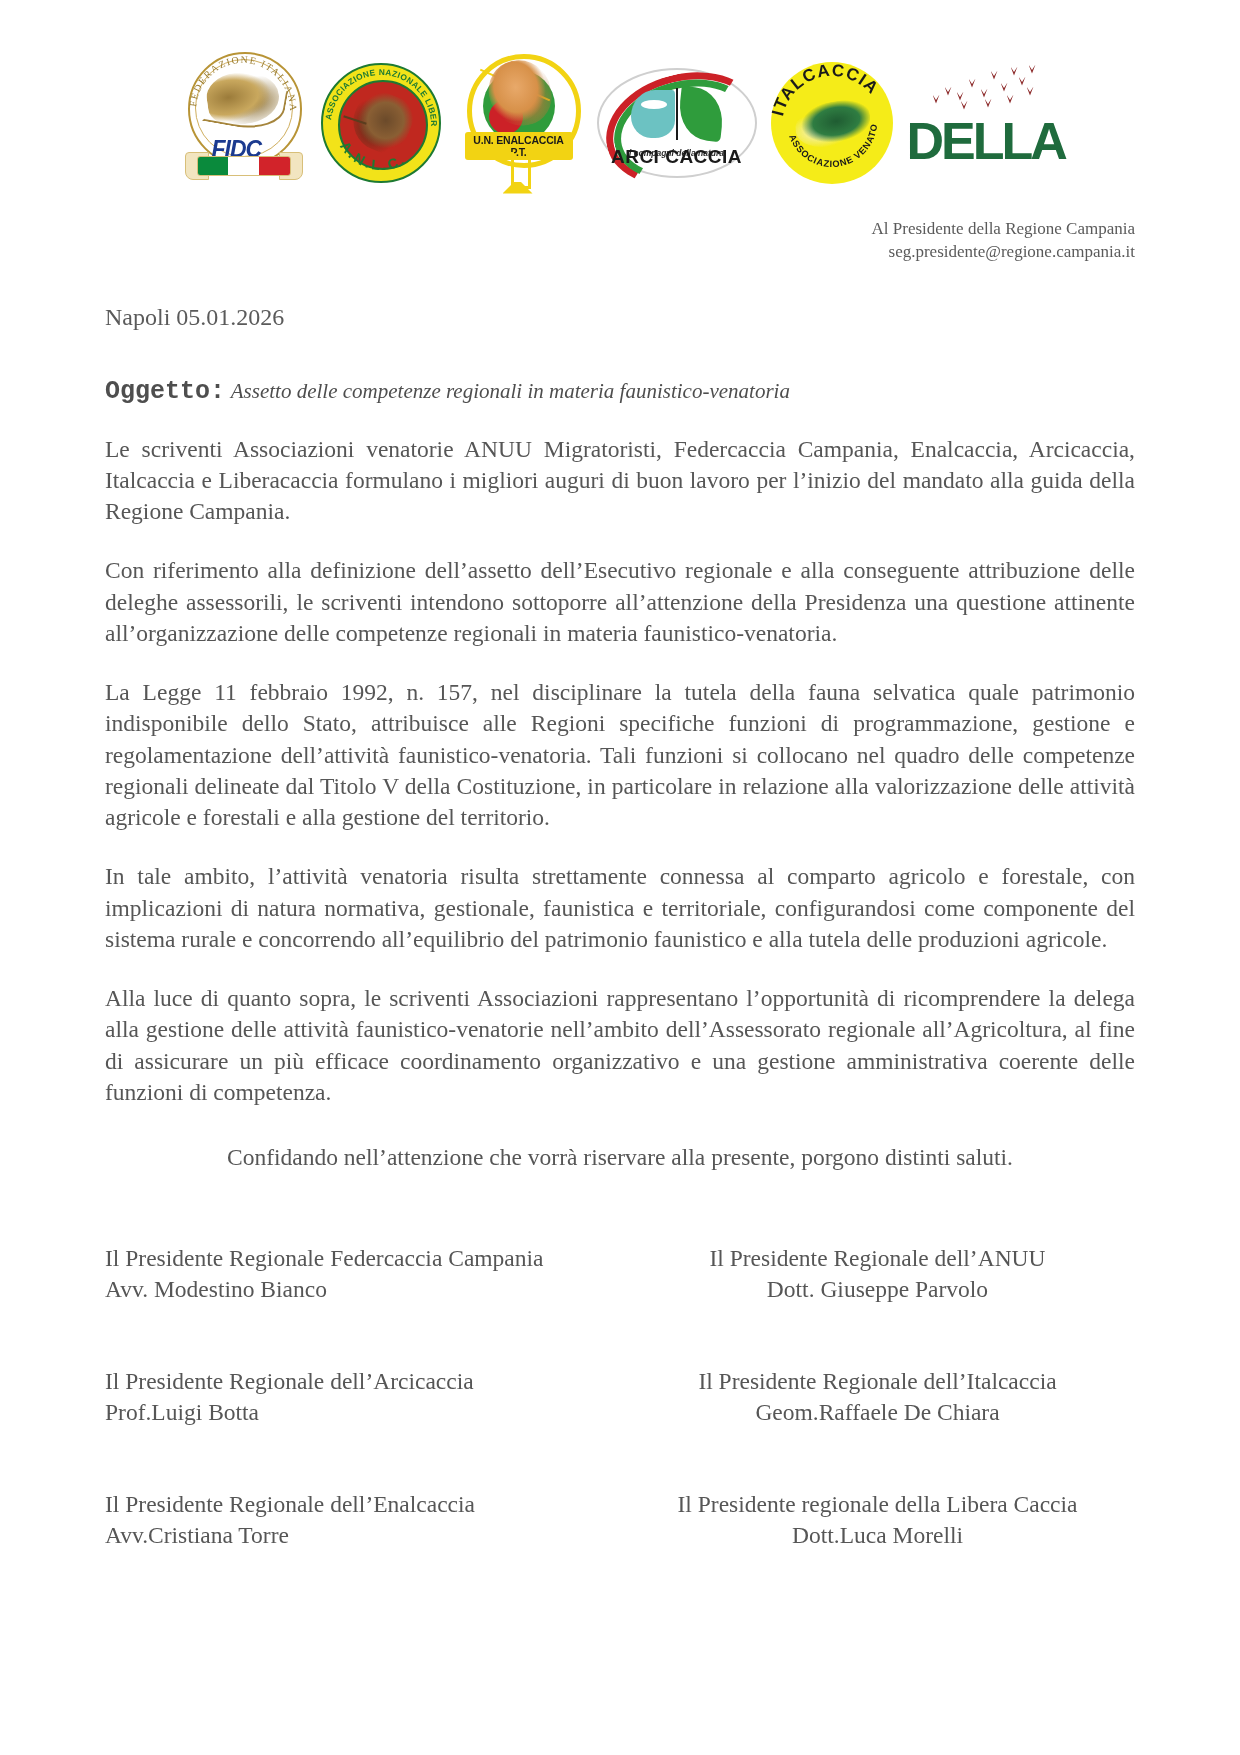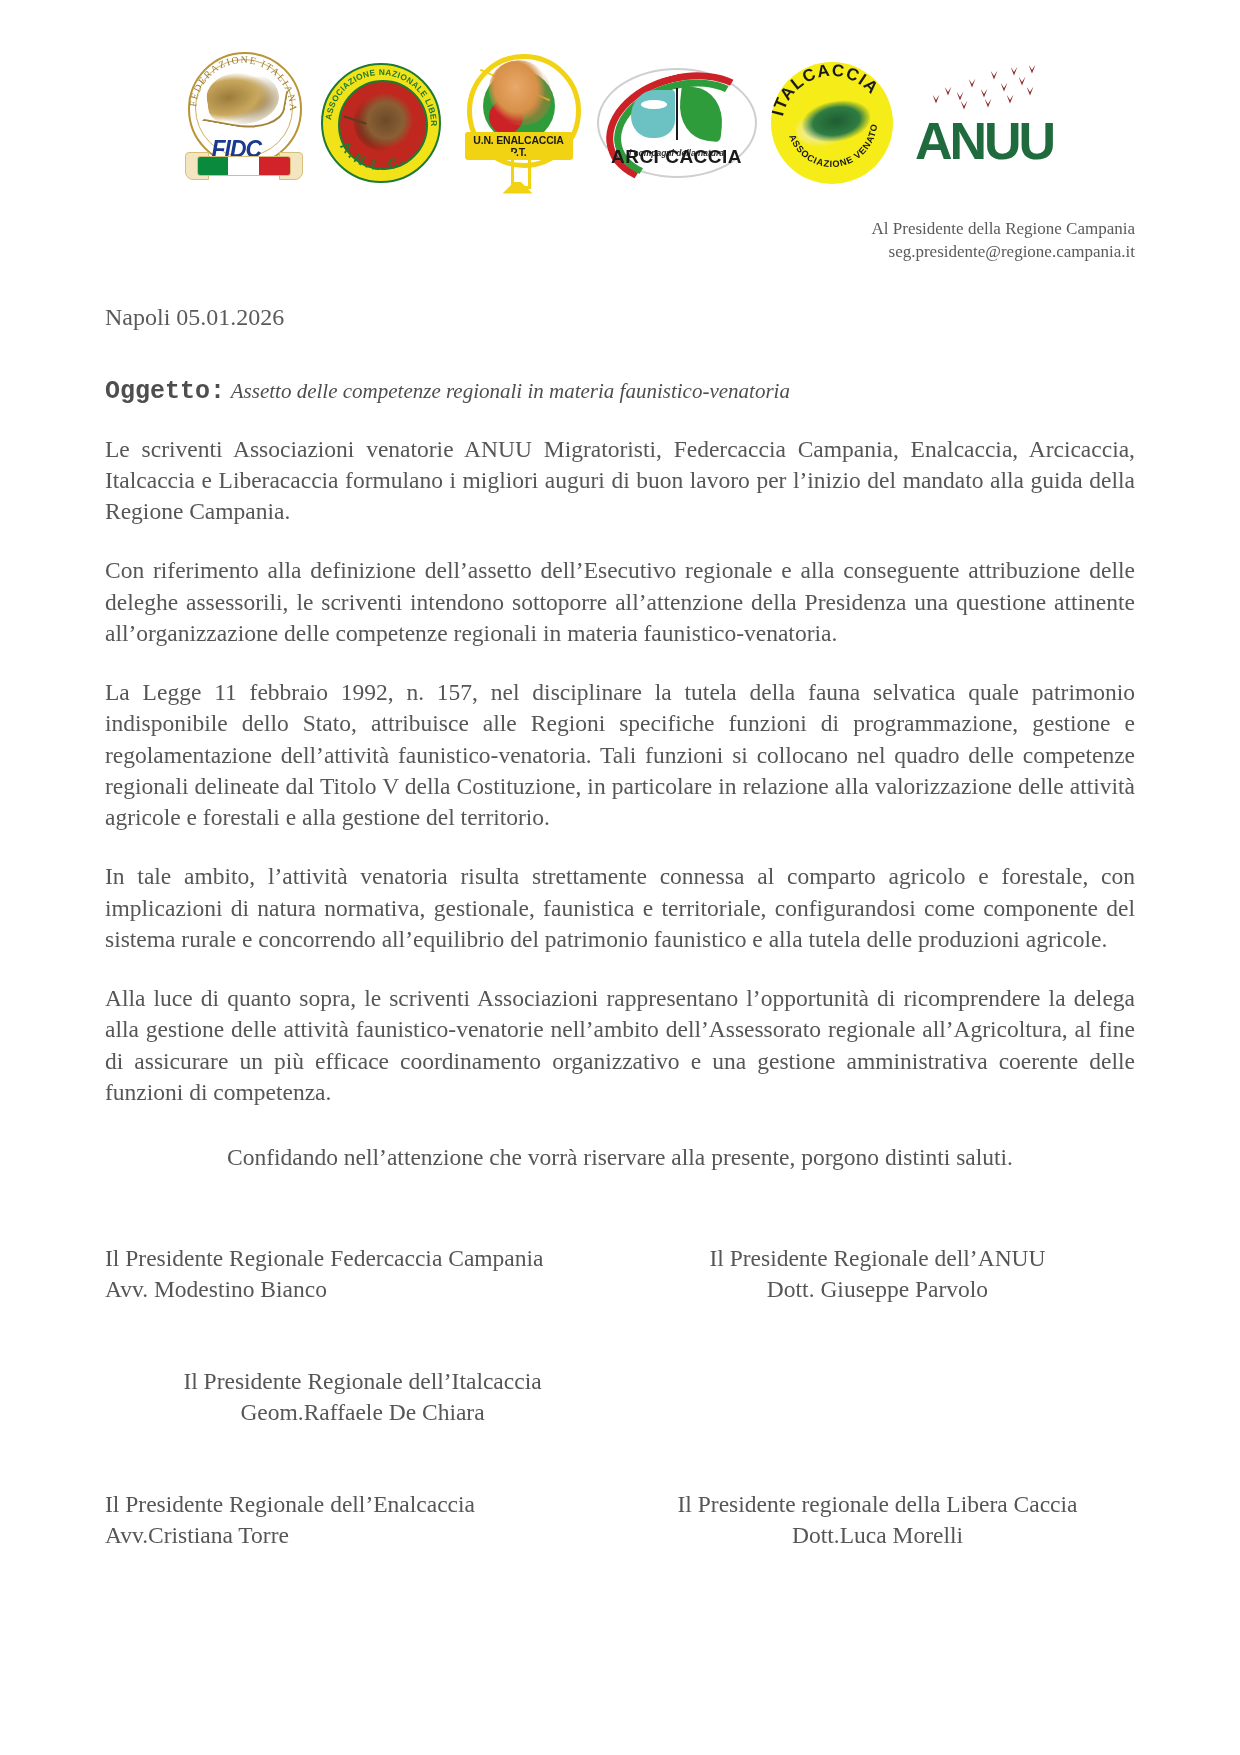--- a/index.html
+++ b/index.html
@@ -448,21 +448,21 @@
         <i style="left:60px; top:6px;"></i>
         <i style="left:70px; top:18px;"></i>
         <i style="left:80px; top:2px;"></i>
         <i style="left:88px; top:12px;"></i>
         <i style="left:98px; top:0px;"></i>
         <i style="left:30px; top:36px;"></i>
         <i style="left:54px; top:34px;"></i>
         <i style="left:76px; top:30px;"></i>
         <i style="left:96px; top:22px;"></i>
       </div>
-      <div class="anuu-text">ANUU</div>
+      <div class="anuu-text">DELLA</div>
     </div>
 
   </div>
 
   <div class="sheet">
 
     <div class="addressee">
       <div>Al Presidente della Regione Campania</div>
       <div>seg.presidente@regione.campania.it</div>
     </div>
@@ -488,20 +488,24 @@
           <span class="role">Il Presidente Regionale Federcaccia Campania</span>
           <span class="person">Avv. Modestino Bianco</span>
         </div>
         <div class="sig-col right">
           <span class="role">Il Presidente Regionale dell’ANUU</span>
           <span class="person">Dott. Giuseppe Parvolo</span>
         </div>
       </div>
 
       <div class="sig-row">
+        <div class="sig-col left">
+          <span class="role">Il Presidente Regionale dell’Arcicaccia</span>
+          <span class="person">Prof.Luigi Botta</span>
+        </div>
         <div class="sig-col right">
           <span class="role">Il Presidente Regionale dell’Italcaccia</span>
           <span class="person">Geom.Raffaele De Chiara</span>
         </div>
       </div>
 
       <div class="sig-row">
         <div class="sig-col left">
           <span class="role">Il Presidente Regionale dell’Enalcaccia</span>
           <span class="person">Avv.Cristiana Torre</span>

